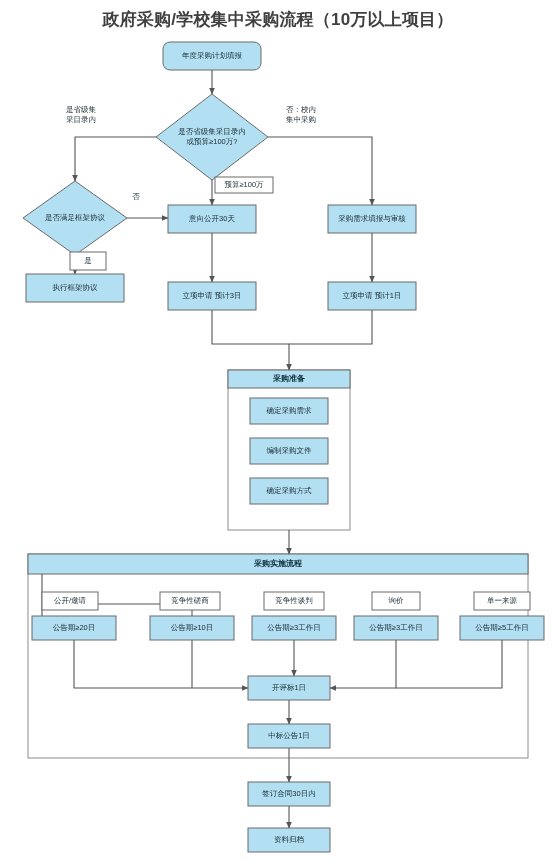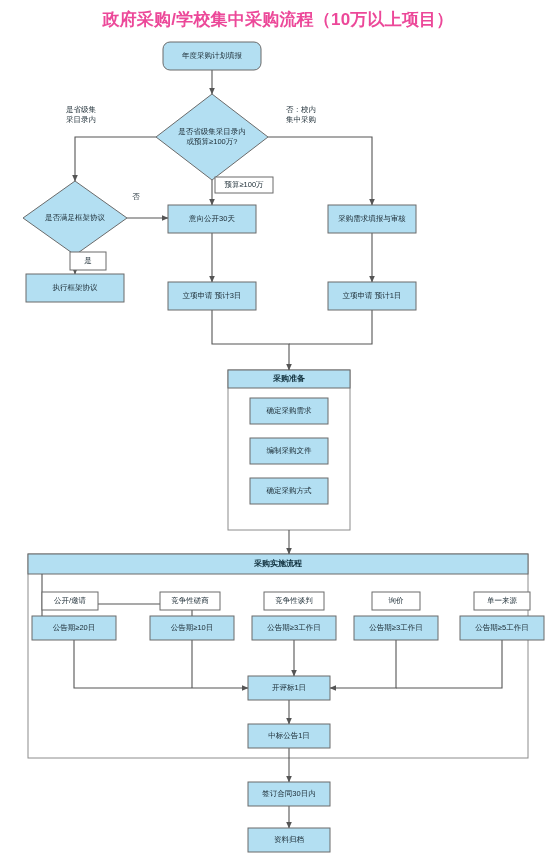--- a/index.html
+++ b/index.html
@@ -22,21 +22,21 @@
   }
   #flow-title {
     position: absolute;
     left: 0;
     top: 8px;
     width: 556px;
     text-align: center;
     font-size: 17px;
     font-weight: bold;
     letter-spacing: 0.2px;
-    color: #ec4899;
+    color: #404040;
     font-family: "Liberation Sans", "DejaVu Sans", sans-serif;
   }
   svg#flow-svg {
     position: absolute;
     left: 0;
     top: 0;
     width: 556px;
     height: 862px;
   }
   .node-rect {

